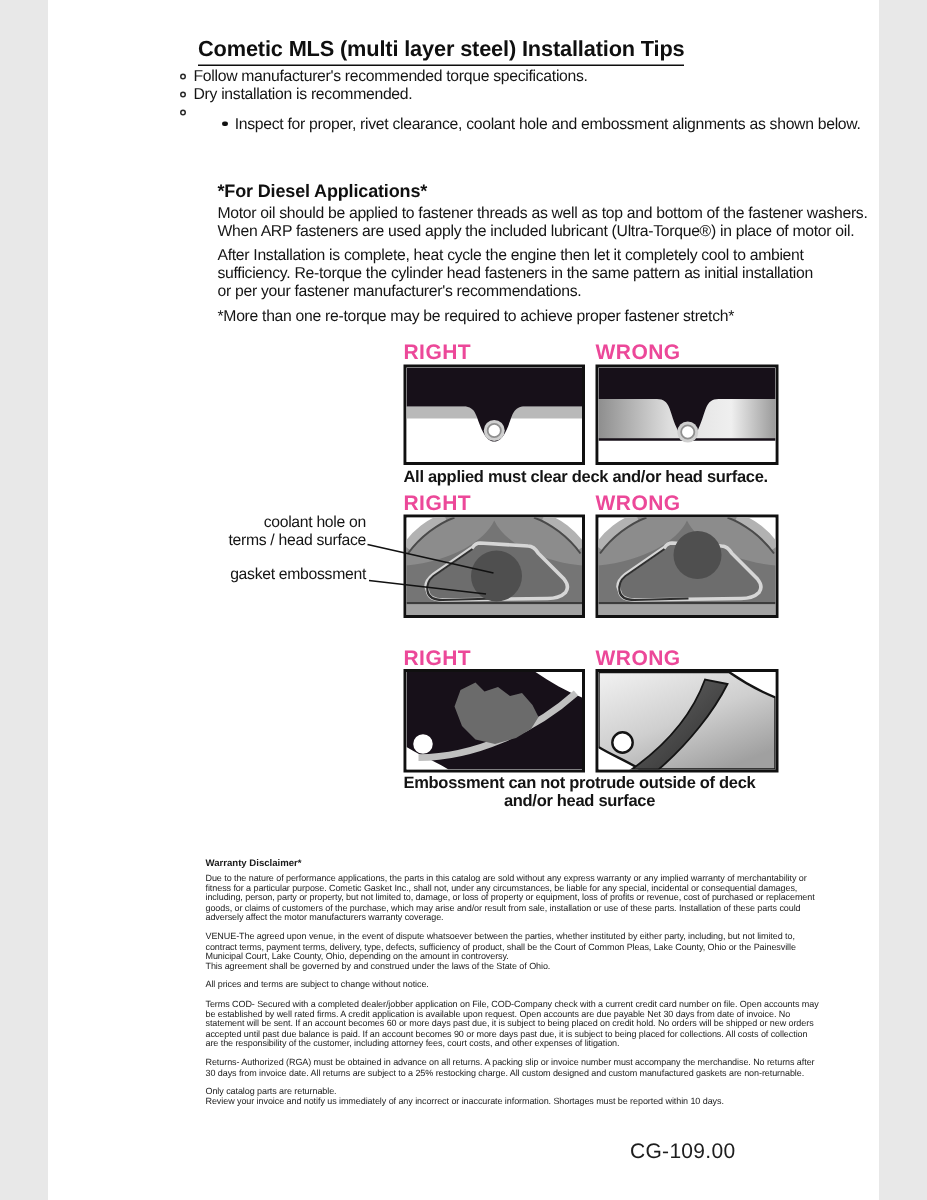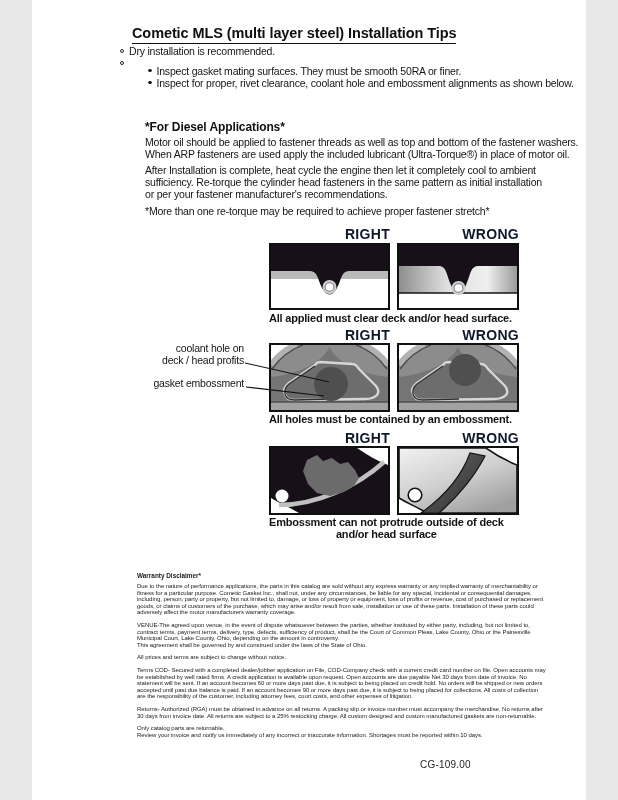--- a/index.html
+++ b/index.html
@@ -19,53 +19,53 @@
 
   .bullets { left:88px; top:45px; font-size:10.5px; line-height:12px; letter-spacing:-0.2px; color:#151515; }
   .b-row { display:flex; align-items:flex-start; white-space:nowrap; }
   .b-row.sub { margin-left:28px; }
   .dot { flex:0 0 auto; width:4px; height:4px; border:1px solid #2a2a2a; border-radius:50%; margin:3.5px 5px 0 0; }
   .dot.filled { background:#111; border-color:#111; width:3.5px; height:3.5px; margin-top:4px; }
 
   .h2 { font-size:12px; font-weight:bold; color:#101010; letter-spacing:-0.1px;text-align:center; }
   .body-text { font-size:10.5px; line-height:11.9px; letter-spacing:-0.2px; color:#151515; width:490px; }
 
-  .rw-label { width:121px; text-align:right; font-size:14px; font-weight:bold; letter-spacing:0.3px; color:#0f172a; }
+  .rw-label { width:121px; text-align:left; font-size:14px; font-weight:bold; letter-spacing:0.3px; color:#ec4899; }
   .box { border:2px solid #101010; background:#fff; }
   .box svg { display:block; }
   .cap { left:237px; font-size:11px; font-weight:bold; letter-spacing:-0.2px; color:#141414; line-height:11.5px; }
 
   .side-label { width:130px; text-align:right; font-size:10.5px; line-height:11.5px; letter-spacing:-0.2px; color:#151515; }
 
   .warranty { left:105px; top:572px; width:458px; color:#222; }
   .w-head { font-size:6.4px; font-weight:bold; margin-bottom:4px; color:#1a1a1a; }
   .w-p { font-size:6px; line-height:6.6px; letter-spacing:-0.05px; margin-bottom:6px; }
 
-  .footer-code { left:388px; top:759px; font-size:10px; letter-spacing:0.2px; color:#1d1d1d; }
+  .footer-code { left:388px; top:759px; font-size:14px; letter-spacing:0.2px; color:#1d1d1d; }
 
   .leader { pointer-events:none; z-index:5; }
 </style>
 </head>
 <body>
 
 <div class="page">
 
   <div class="abs title">Cometic MLS (multi layer steel) Installation Tips</div>
 
   <div class="abs bullets">
     <div class="b-row">
       <span class="dot"></span>
-      <span>Dry installation is recommended.</span>
+      <span>Follow manufacturer's recommended torque specifications.</span>
     </div>
     <div class="b-row">
       <span class="dot"></span>
-    </div>
-    <div class="b-row sub">
-      <span class="dot filled"></span>
-      <span>Inspect gasket mating surfaces.  They must be smooth 50RA or finer.</span>
+      <span>Dry installation is recommended.</span>
+    </div>
+    <div class="b-row">
+      <span class="dot"></span>
     </div>
     <div class="b-row sub">
       <span class="dot filled"></span>
       <span>Inspect for proper, rivet clearance, coolant hole and embossment alignments as shown below.</span>
     </div>
   </div>
 
   <div class="abs h2" style="left:113px; top:120px;">*For Diesel Applications*</div>
   <div class="abs body-text pre" style="left:113px; top:137px;">Motor oil should be applied to fastener threads as well as top and bottom of the fastener washers.
 When ARP fasteners are used apply the included lubricant (Ultra-Torque®) in place of motor oil.</div>
@@ -103,21 +103,21 @@
       <circle cx="59.5" cy="43" r="7" fill="#cfcfcf"></circle>
       <circle cx="59.5" cy="43" r="4.4" fill="#ffffff" stroke="#8f8f8f" stroke-width="1.2"></circle>
     </svg>
   </div>
   <div class="abs cap" style="top:313px;">All applied must clear deck and/or head surface.</div>
 
   <div class="abs rw-label" style="left:237px; top:327px;">RIGHT</div>
   <div class="abs rw-label" style="left:365px; top:327px; width:122px;">WRONG</div>
 
   <div class="abs side-label pre" style="left:82px; top:343px;">coolant hole on
-deck / head profits</div>
+terms / head surface</div>
   <div class="abs side-label" style="left:82px; top:378px;">gasket embossment</div>
 
   <div class="abs box" style="left:237px; top:343px; width:121px; height:69px;">
     <svg width="117" height="65" viewBox="0 0 117 65">
       <rect width="117" height="65" fill="#8c8c8c"></rect>
       <path d="M0,0 H26 C16,3 6,11 0,20 Z" fill="#ffffff"></path>
       <path d="M26,0 C16,3 6,11 0,20" stroke="#b2b2b2" stroke-width="6" fill="none"></path>
       <path d="M32,0 C21,4 9,13 1,24" stroke="#4a4a4a" stroke-width="1.3" fill="none"></path>
       <path d="M117,0 H91 C101,3 111,11 117,20 Z" fill="#ffffff"></path>
       <path d="M91,0 C101,3 111,11 117,20" stroke="#b2b2b2" stroke-width="6" fill="none"></path>
@@ -146,21 +146,20 @@
       <line x1="0" y1="57" x2="118" y2="57" stroke="#3c3c3c" stroke-width="1.2"></line>
       <rect y="58" width="118" height="7" fill="#a2a2a2"></rect>
     </svg>
   </div>
 
   <svg class="abs leader" style="left:120px; top:330px;" width="250" height="90" viewBox="0 0 250 90">
     <line x1="93" y1="33" x2="177" y2="52" stroke="#111" stroke-width="1.1"></line>
     <line x1="94" y1="57" x2="172" y2="66" stroke="#111" stroke-width="1.1"></line>
   </svg>
 
-  <div class="abs cap" style="top:414px;">All holes must be contained by an embossment.</div>
 
   <div class="abs rw-label" style="left:237px; top:430px;">RIGHT</div>
   <div class="abs rw-label" style="left:365px; top:430px; width:122px;">WRONG</div>
 
   <div class="abs box" style="left:237px; top:446px; width:121px; height:69px;">
     <svg width="117" height="65" viewBox="0 0 117 65">
       <rect width="117" height="65" fill="#ffffff"></rect>
       <path d="M0,0 H86 C96,7 107,13 117,17 V65 H28 C18,59 8,55 0,50 Z" fill="#171019"></path>
       <path d="M8,57 C45,57 85,39 113,14" stroke="#c0c0c0" stroke-width="4.5" fill="none"></path>
       <path d="M36,12 L46,7 L52,13 L61,10 L69,16 L77,14 L84,22 L88,30 L83,38 L73,44 L59,48 L46,45 L37,36 L32,23 Z" fill="#6b6b6b"></path>

